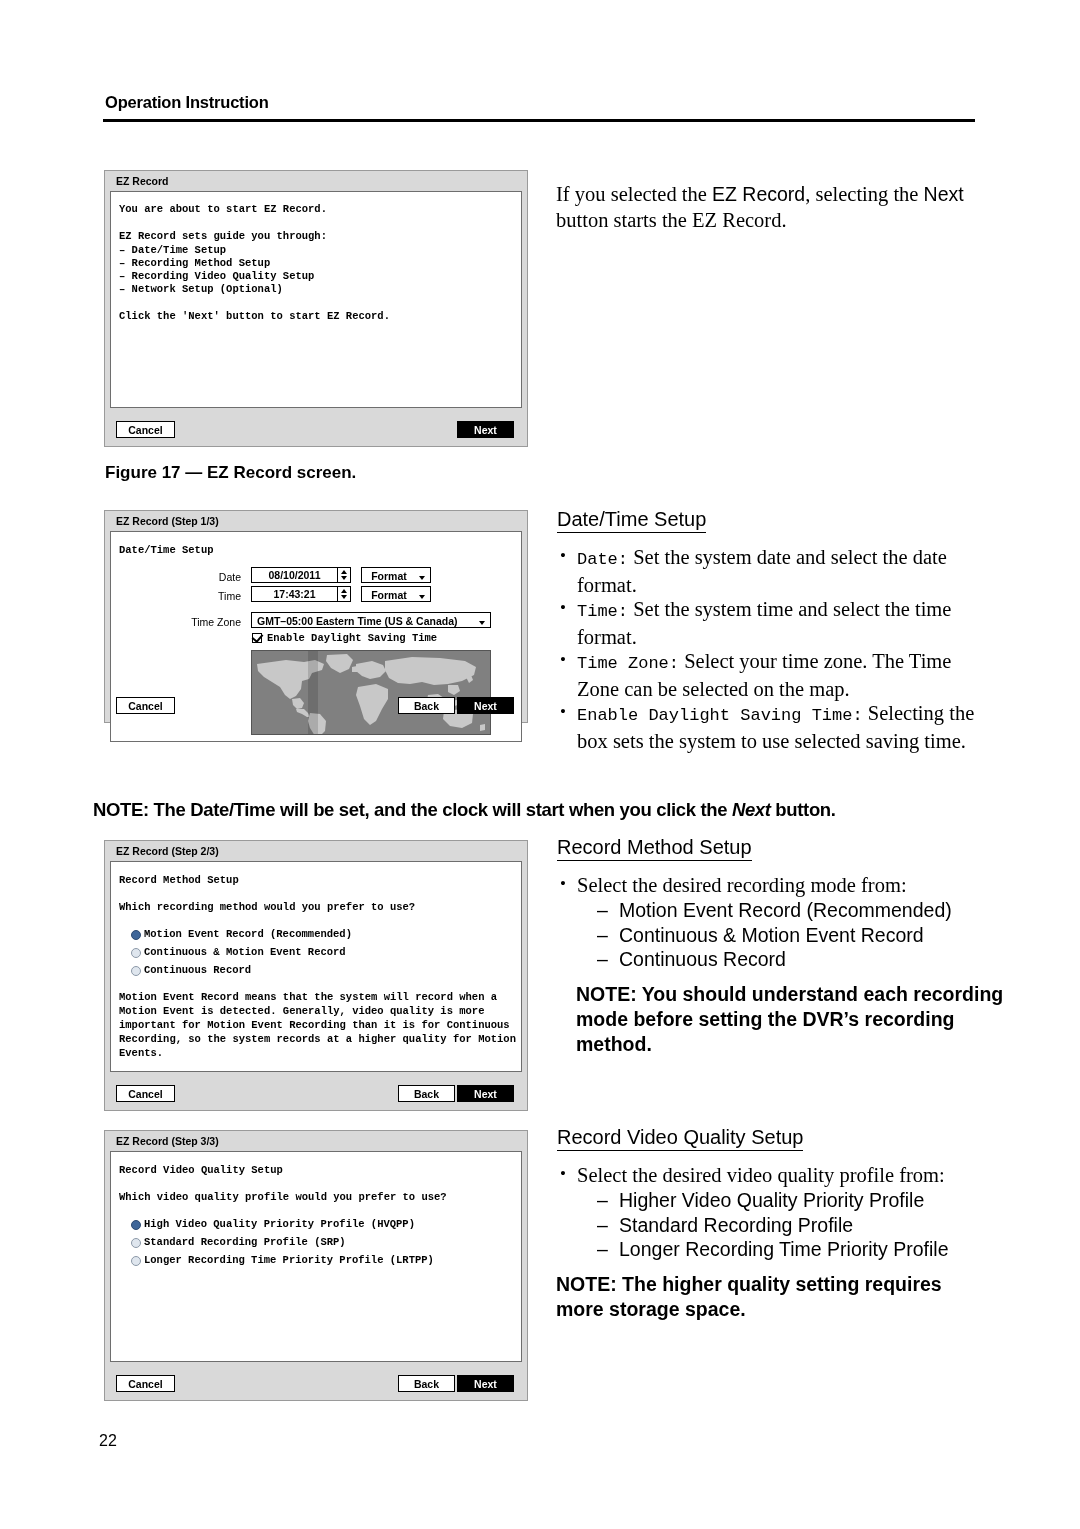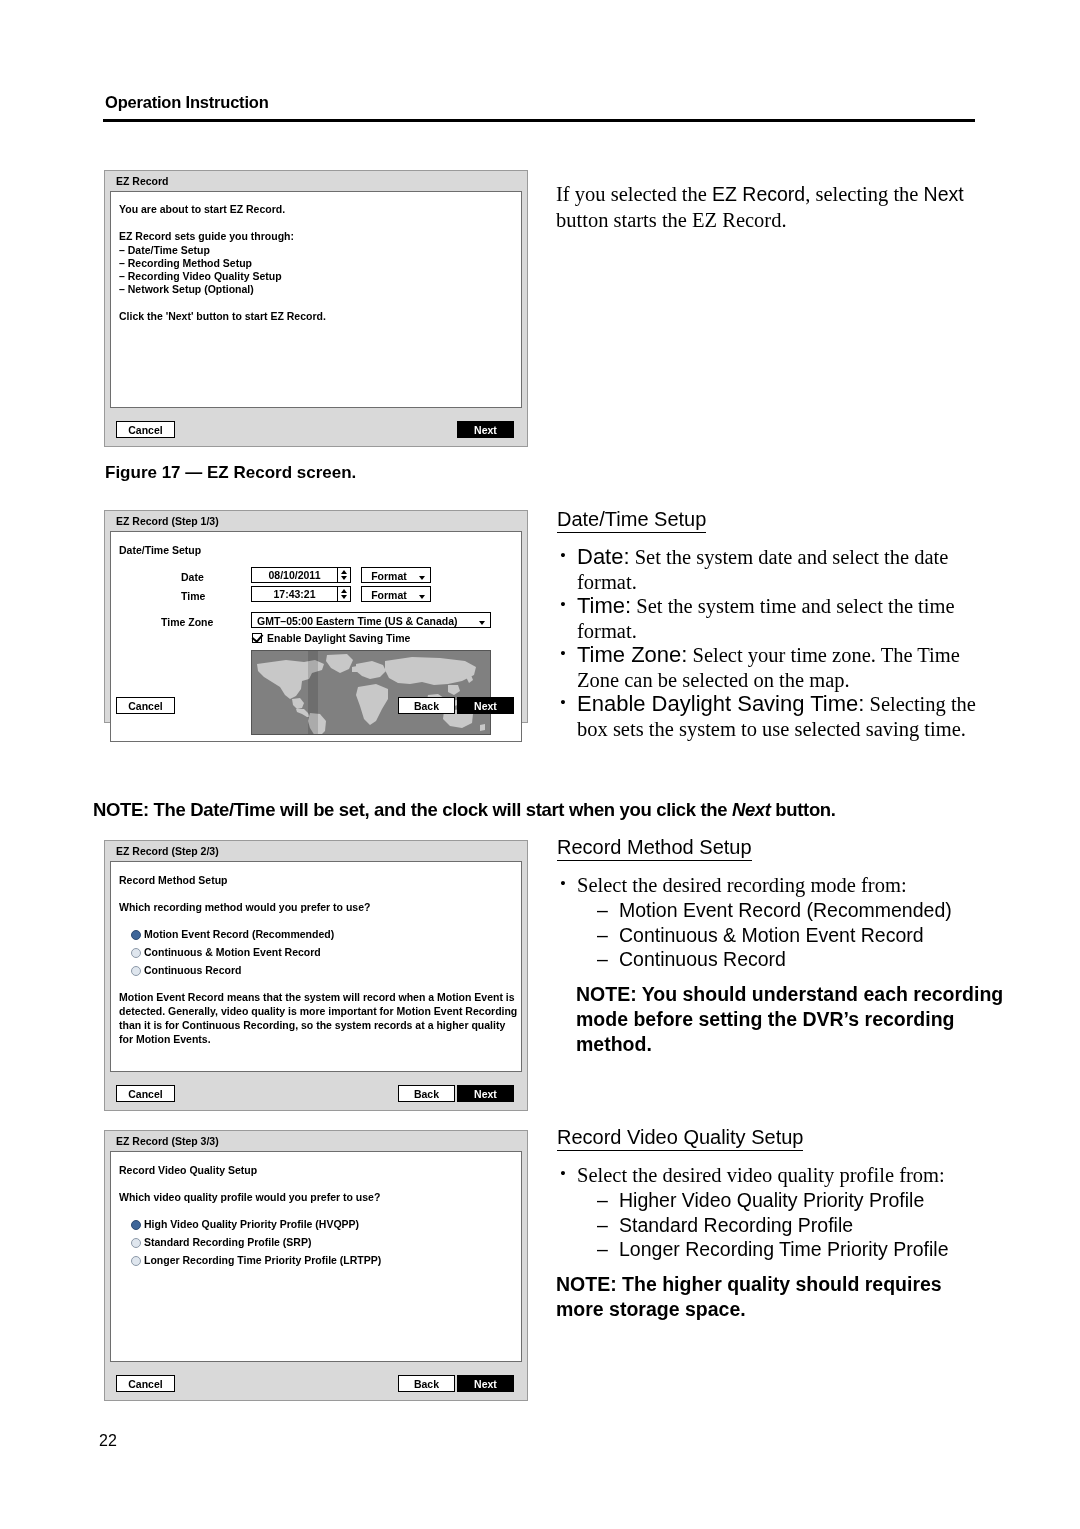--- a/index.html
+++ b/index.html
@@ -99,35 +99,36 @@
   }
   .btn.primary {
     background: #000000;
     color: #ffffff;
     border: 1px solid #000000;
   }
 
   
   .dtxt {
     position: absolute;
-    font-family: Liberation Sans, sans-serif;
+    font-family: Liberation Mono, monospace;
     font-size: 10.5px;
     font-weight: bold;
     color: #000;
     white-space: nowrap;
     line-height: 13px;
   }
   .dtxt.wrap { white-space: normal; }
 
   
   .flabel {
     position: absolute;
     font-family: "Liberation Sans", sans-serif;
     font-size: 10.5px;
-    font-weight: bold;
+    font-weight: normal;
+    text-align: right;
     color: #000;
     white-space: nowrap;
   }
   .field {
     position: absolute;
     box-sizing: border-box;
     background: #ffffff;
     border: 1px solid #000;
     font-family: "Liberation Sans", sans-serif;
     font-size: 10.5px;
@@ -266,22 +267,22 @@
     padding-left: 22px;
     margin-bottom: 0;
   }
   .bullets li::before {
     content: "\2022";
     position: absolute;
     left: 5px; top: -1px;
     font-size: 17px;
   }
   .bullets li .term {
-    font-family: Liberation Sans, sans-serif;
-    font-size: 22px;
+    font-family: Liberation Mono, monospace;
+    font-size: 17px;
   }
   .dashlist {
     position: absolute;
     margin: 0; padding: 0;
     list-style: none;
     font-family: "Liberation Sans", sans-serif;
     font-size: 19.5px;
     line-height: 24.5px;
     color: #000;
   }
@@ -526,17 +527,17 @@
   <ul class="bullets" style="left:555px; top:1163px; width:432px;">
     <li>
       <span>Select the desired video quality profile from:</span>
     </li>
   </ul>
   <ul class="dashlist" style="left:593px; top:1188px; width:400px;">
     <li>Higher Video Quality Priority Profile</li>
     <li>Standard Recording Profile</li>
     <li>Longer Recording Time Priority Profile</li>
   </ul>
-  <div class="note note-col" style="left:556px; top:1272px; width:432px;">NOTE:  The higher quality should requires more storage space.</div>
+  <div class="note note-col" style="left:556px; top:1272px; width:432px;">NOTE:  The higher quality setting requires more storage space.</div>
 
   <div class="page-number">22</div>
 
 </div>
 
 </body></html>

